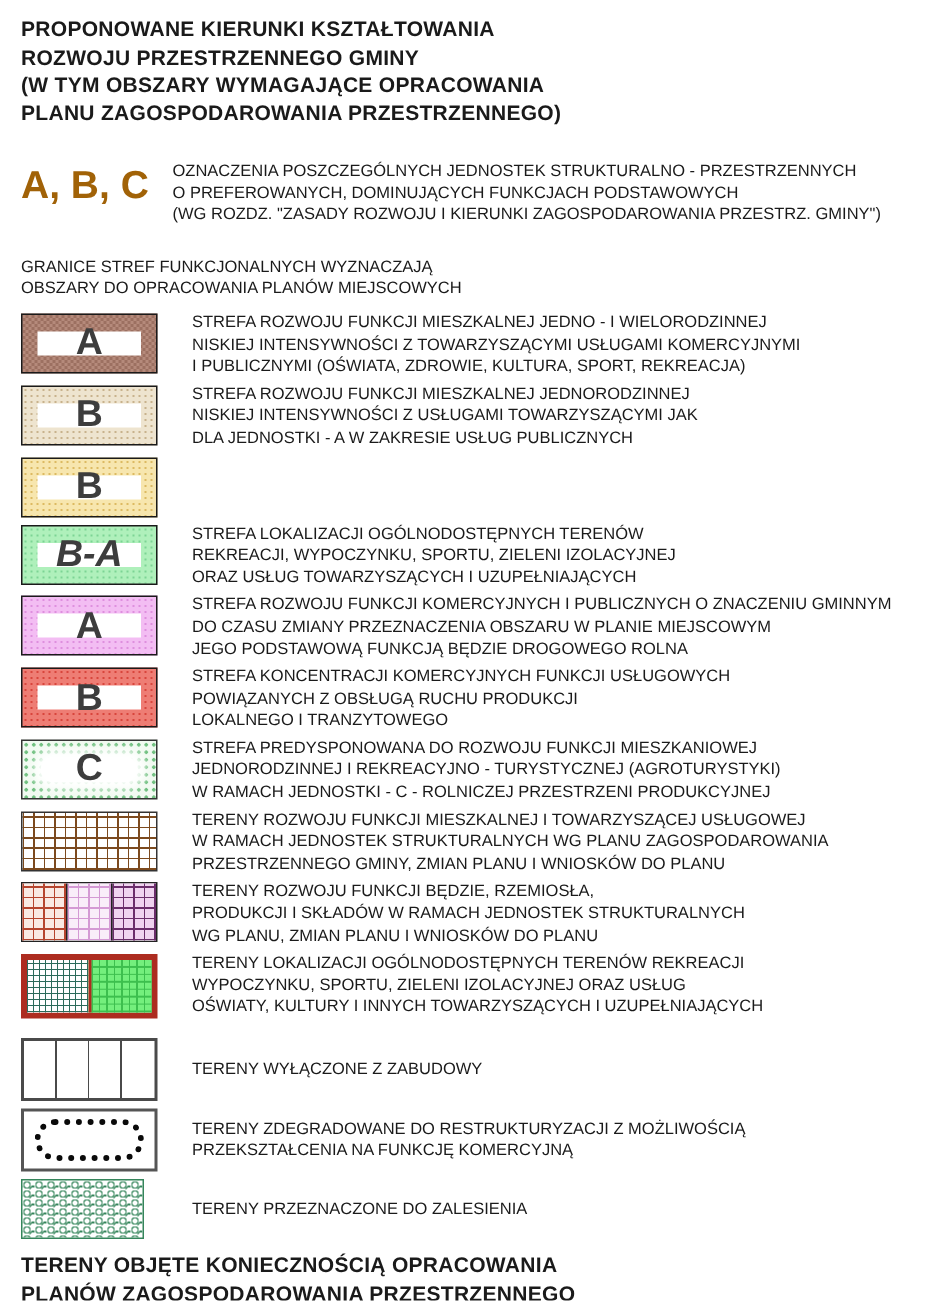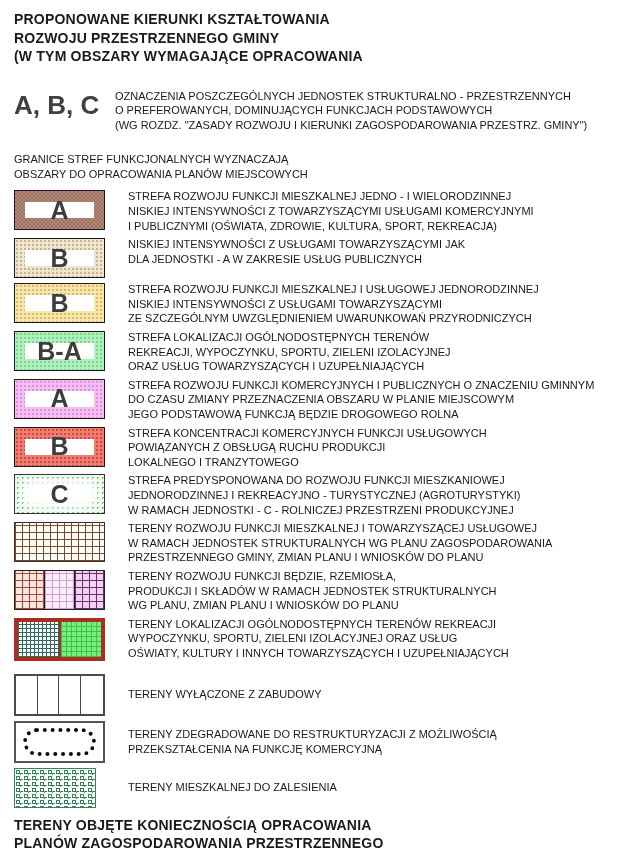--- a/index.html
+++ b/index.html
@@ -1,37 +1,37 @@
 <!DOCTYPE html>
 <html><head>
 <meta charset="utf-8">
 <style>
   html,body{margin:0;padding:0;background:#fff;}
   body{width:622px;height:867px;overflow:hidden;font-family:"Liberation Sans",sans-serif;color:#1a1a1a;}
   .page{padding:10px 0 0 14px;}
   .title{font-weight:bold;font-size:14px;line-height:18.5px;letter-spacing:.2px;}
   .abc-section{display:flex;margin-top:23px;align-items:flex-start;}
-  .abc-symbol{font-weight:bold;font-size:26px;color:#404040;width:101px;flex:0 0 101px;line-height:26px;margin-top:3px;}
+  .abc-symbol{font-weight:bold;font-size:26px;color:#a16207;width:101px;flex:0 0 101px;line-height:26px;margin-top:3px;}
   .small{font-size:11px;line-height:14.6px;}
   .note{margin-top:20px;}
   .legend{margin-top:9px;}
   .row{display:flex;align-items:flex-start;margin-bottom:5px;}
   .row.center{align-items:center;}
   .swcol{width:91px;flex:0 0 91px;}
   .sw{position:relative;width:91px;height:40px;box-sizing:border-box;border:1px solid #1a1a1a;}
   .rowtext{margin-left:23px;margin-top:-1px;}
   .row.center .rowtext{margin-top:0;}
   .bar{position:absolute;left:11%;right:11%;top:50%;transform:translateY(-50%);height:16px;background:#fff;}
   .blob{position:absolute;left:14%;right:14%;top:50%;transform:translateY(-50%);height:17px;background:#fff;border-radius:9px;box-shadow:0 0 6px 5px rgba(255,255,255,.95);}
   .sym{position:absolute;inset:0;display:flex;align-items:center;justify-content:center;font-weight:bold;font-size:25px;color:#3d3d3d;}
   
   .sw1{background-color:#b58a7b;background-image:conic-gradient(#9c7061 25%,transparent 0 50%,#9c7061 0 75%,transparent 0);background-size:4px 4px;}
   .sw2{background-color:#eee4cf;background-image:radial-gradient(#c8b28c 1px,transparent 1px);background-size:4px 4px;}
   .sw3{background-color:#f7e6ae;background-image:radial-gradient(#dcba62 1px,transparent 1px);background-size:4px 4px;}
-  .sw4{background-color:#aff0bb;background-image:radial-gradient(#7cd494 1px,transparent 1px);background-size:4px 4px;}
+  .sw4{background-color:#aff0bb;background-image:radial-gradient(#7cd494 1px,transparent 1px);background-size:4px 4px;font-style:italic;}
   .sw5{background-color:#f3bdf3;background-image:radial-gradient(#de8fde 1px,transparent 1px);background-size:4px 4px;}
   .sw6{background-color:#ee7d74;background-image:radial-gradient(#d8453c 1px,transparent 1px);background-size:4px 4px;}
   .sw7{background-color:#f1faf1;background-image:radial-gradient(#6fc07f 1px,transparent 1px);background-size:5px 5px;border-color:#333;}
   .sw8{background-color:#fff;border-color:#333;background-image:repeating-linear-gradient(0deg,#7c4a1e 0 1px,transparent 1px 7px),repeating-linear-gradient(90deg,#7c4a1e 0 1px,transparent 1px 7px);}
   .sw9{display:flex;border-color:#222;padding:0;}
   .sw9 .p{flex:1;height:100%;}
   .sw9 .p1{background-color:#f9e9e3;background-image:repeating-linear-gradient(0deg,#b5442e 0 1px,transparent 1px 7px),repeating-linear-gradient(90deg,#b5442e 0 1px,transparent 1px 7px);}
   .sw9 .p2{border-left:1px solid #222;background-color:#f9eef9;background-image:repeating-linear-gradient(0deg,#d49ad4 0 1px,transparent 1px 7px),repeating-linear-gradient(90deg,#d49ad4 0 1px,transparent 1px 7px);}
   .sw9 .p3{border-left:1px solid #222;background-color:#f0d3f0;background-image:repeating-linear-gradient(0deg,#6b2d6b 0 1px,transparent 1px 7px),repeating-linear-gradient(90deg,#6b2d6b 0 1px,transparent 1px 7px);}
   .sw10{display:flex;border:4px solid #ad2c20;height:43px;}
@@ -46,20 +46,21 @@
 </style>
 </head>
 <body>
 
 <div class="page">
 
   <div class="title">
     <div>PROPONOWANE KIERUNKI KSZTAŁTOWANIA</div>
     <div>ROZWOJU PRZESTRZENNEGO GMINY</div>
     <div>(W TYM OBSZARY WYMAGAJĄCE OPRACOWANIA</div>
+    <div>PLANU ZAGOSPODAROWANIA PRZESTRZENNEGO)</div>
   </div>
 
   <div class="abc-section">
     <div class="abc-symbol">A, B, C</div>
     <div class="small">
       <div>OZNACZENIA POSZCZEGÓLNYCH JEDNOSTEK STRUKTURALNO - PRZESTRZENNYCH</div>
       <div>O PREFEROWANYCH, DOMINUJĄCYCH FUNKCJACH PODSTAWOWYCH</div>
       <div>(WG ROZDZ. "ZASADY ROZWOJU I KIERUNKI ZAGOSPODAROWANIA PRZESTRZ. GMINY")</div>
     </div>
   </div>
@@ -86,37 +87,33 @@
     </div>
 
     <div class="row">
       <div class="swcol">
           <div class="sw sw2">
         <div class="bar"></div>
         <div class="sym">B</div>
       </div>
         </div>
       <div class="small rowtext">
+        <div>STREFA ROZWOJU FUNKCJI MIESZKALNEJ JEDNORODZINNEJ</div>
         <div>NISKIEJ INTENSYWNOŚCI Z USŁUGAMI TOWARZYSZĄCYMI JAK</div>
         <div>DLA JEDNOSTKI - A W ZAKRESIE USŁUG PUBLICZNYCH</div>
       </div>
     </div>
 
     <div class="row">
       <div class="swcol">
           <div class="sw sw3">
         <div class="bar"></div>
         <div class="sym">B</div>
       </div>
         </div>
-      <div class="small rowtext">
-        <div>STREFA ROZWOJU FUNKCJI MIESZKALNEJ I USŁUGOWEJ JEDNORODZINNEJ</div>
-        <div>NISKIEJ INTENSYWNOŚCI Z USŁUGAMI TOWARZYSZĄCYMI</div>
-        <div>ZE SZCZEGÓLNYM UWZGLĘDNIENIEM UWARUNKOWAŃ PRZYRODNICZYCH</div>
-      </div>
     </div>
 
     <div class="row">
       <div class="swcol">
           <div class="sw sw4">
         <div class="bar"></div>
         <div class="sym">B-A</div>
       </div>
         </div>
       <div class="small rowtext">
@@ -227,21 +224,21 @@
         <div>TERENY ZDEGRADOWANE DO RESTRUKTURYZACJI Z MOŻLIWOŚCIĄ</div>
         <div>PRZEKSZTAŁCENIA NA FUNKCJĘ KOMERCYJNĄ</div>
       </div>
     </div>
 
     <div class="row center">
       <div class="swcol">
           <div class="sw sw13"></div>
         </div>
       <div class="small rowtext">
-        <div>TERENY MIESZKALNEJ DO ZALESIENIA</div>
+        <div>TERENY PRZEZNACZONE DO ZALESIENIA</div>
       </div>
     </div>
 
   </div>
 
   <div class="footer">
     <div>TERENY OBJĘTE KONIECZNOŚCIĄ OPRACOWANIA</div>
     <div>PLANÓW ZAGOSPODAROWANIA PRZESTRZENNEGO</div>
 
   </div>

